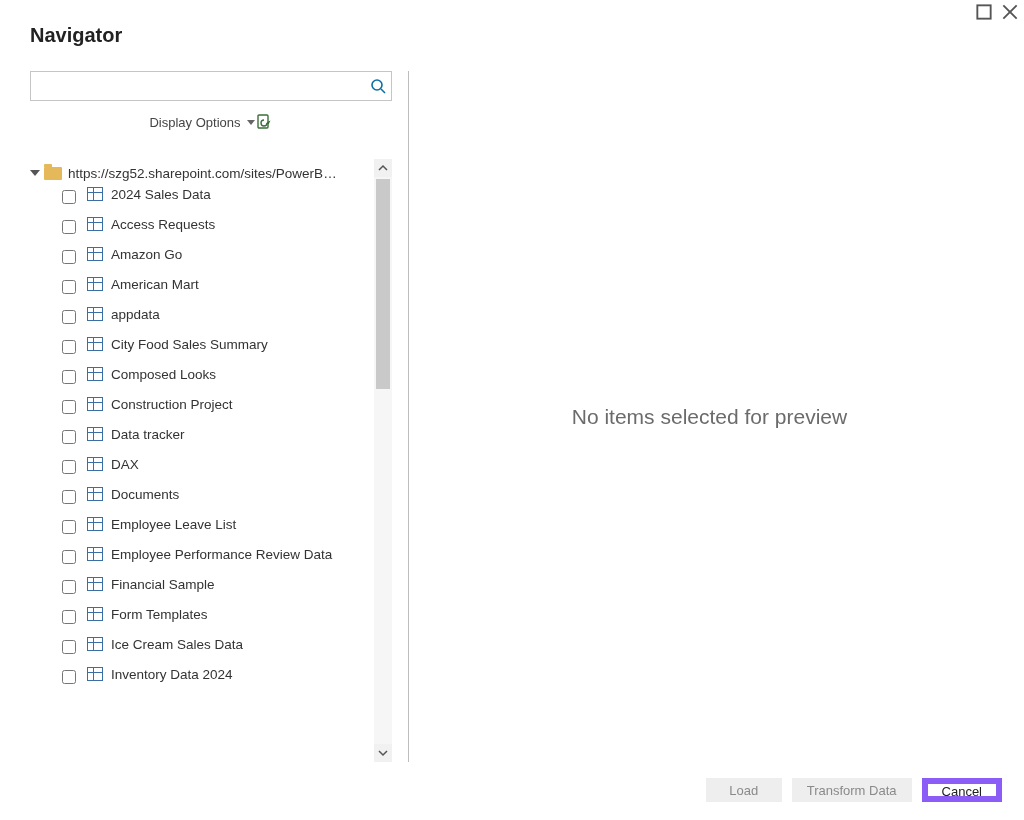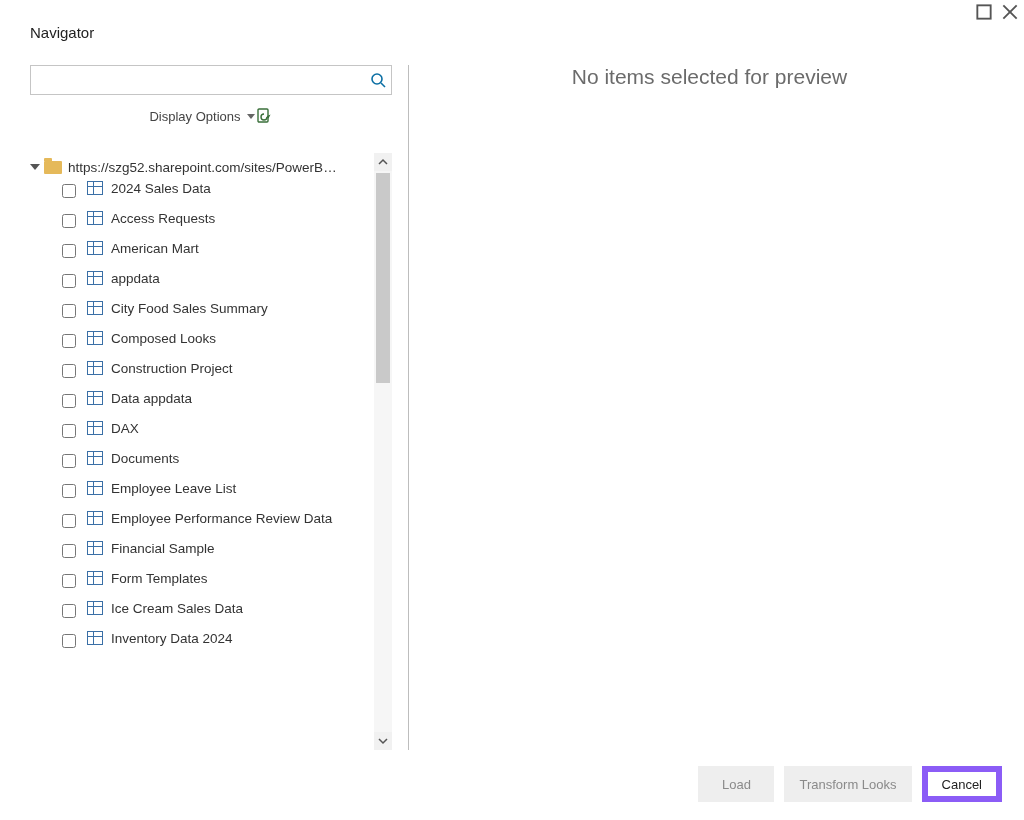--- a/index.html
+++ b/index.html
@@ -28,22 +28,22 @@
     top: 0; left: 0; right: 0; bottom: 0;
     display: flex;
     flex-direction: column;
     padding-top: 18px;
   }
   .header {
     padding: 6px 30px 10px 30px;
   }
   .header h1 {
     margin: 0;
-    font-weight: 400;
-    font-size: 15px;
+    font-weight: 700;
+    font-size: 20px;
     color: #222;
   }
   .body {
     flex: 1 1 auto;
     display: flex;
     padding: 14px 30px 0 30px;
     min-height: 0;
   }
   .left-pane {
     width: 362px;
@@ -186,37 +186,38 @@
     background:#c9c9c9;
   }
   .divider {
     width:1px;
     background:#bdbdbd;
     margin: 0 16px 0 16px;
   }
   .right-pane {
     flex: 1 1 auto;
     display:flex;
+    align-items:center;
     justify-content:center;
     min-height:0;
   }
   .preview-msg {
     font-size: 21px;
     color:#6b6b6b;
     font-weight:400;
   }
   .footer {
     padding: 16px 22px 18px 22px;
     display:flex;
     justify-content:flex-end;
     gap:10px;
   }
   .btn {
     min-width: 76px;
-    height: 36px;
+    height: 24px;
     font-size: 13px;
     border: 1px solid transparent;
     background:#eeeeee;
     color:#8a8a8a;
     padding: 0 14px;
     cursor: default;
     font-family: inherit;
   }
   .btn.enabled {
     background:#ffffff;
@@ -290,20 +291,25 @@
               <span class="item-label">2024 Sales Data</span>
             </div>
             <div class="item-row">
               <input type="checkbox" style="">
               <span class="table-icon"></span>
               <span class="item-label">Access Requests</span>
             </div>
             <div class="item-row">
               <input type="checkbox" style="">
               <span class="table-icon"></span>
+              <span class="item-label">Amazon Go</span>
+            </div>
+            <div class="item-row">
+              <input type="checkbox" style="">
+              <span class="table-icon"></span>
               <span class="item-label">American Mart</span>
             </div>
             <div class="item-row">
               <input type="checkbox" style="">
               <span class="table-icon"></span>
               <span class="item-label">appdata</span>
             </div>
             <div class="item-row">
               <input type="checkbox" style="">
               <span class="table-icon"></span>
@@ -315,21 +321,21 @@
               <span class="item-label">Composed Looks</span>
             </div>
             <div class="item-row">
               <input type="checkbox" style="">
               <span class="table-icon"></span>
               <span class="item-label">Construction Project</span>
             </div>
             <div class="item-row">
               <input type="checkbox" style="">
               <span class="table-icon"></span>
-              <span class="item-label">Data appdata</span>
+              <span class="item-label">Data tracker</span>
             </div>
             <div class="item-row">
               <input type="checkbox" style="">
               <span class="table-icon"></span>
               <span class="item-label">DAX</span>
             </div>
             <div class="item-row">
               <input type="checkbox" style="">
               <span class="table-icon"></span>
               <span class="item-label">Documents</span>
@@ -385,17 +391,17 @@
     <div class="divider"></div>
 
     <div class="right-pane">
       <div class="preview-msg">No items selected for preview</div>
     </div>
 
   </div>
 
   <div class="footer">
     <button class="btn" disabled="">Load</button>
-    <button class="btn" disabled="">Transform Looks</button>
+    <button class="btn" disabled="">Transform Data</button>
     <button class="btn enabled">Cancel</button>
   </div>
 
 </div>
 
 </body></html>

